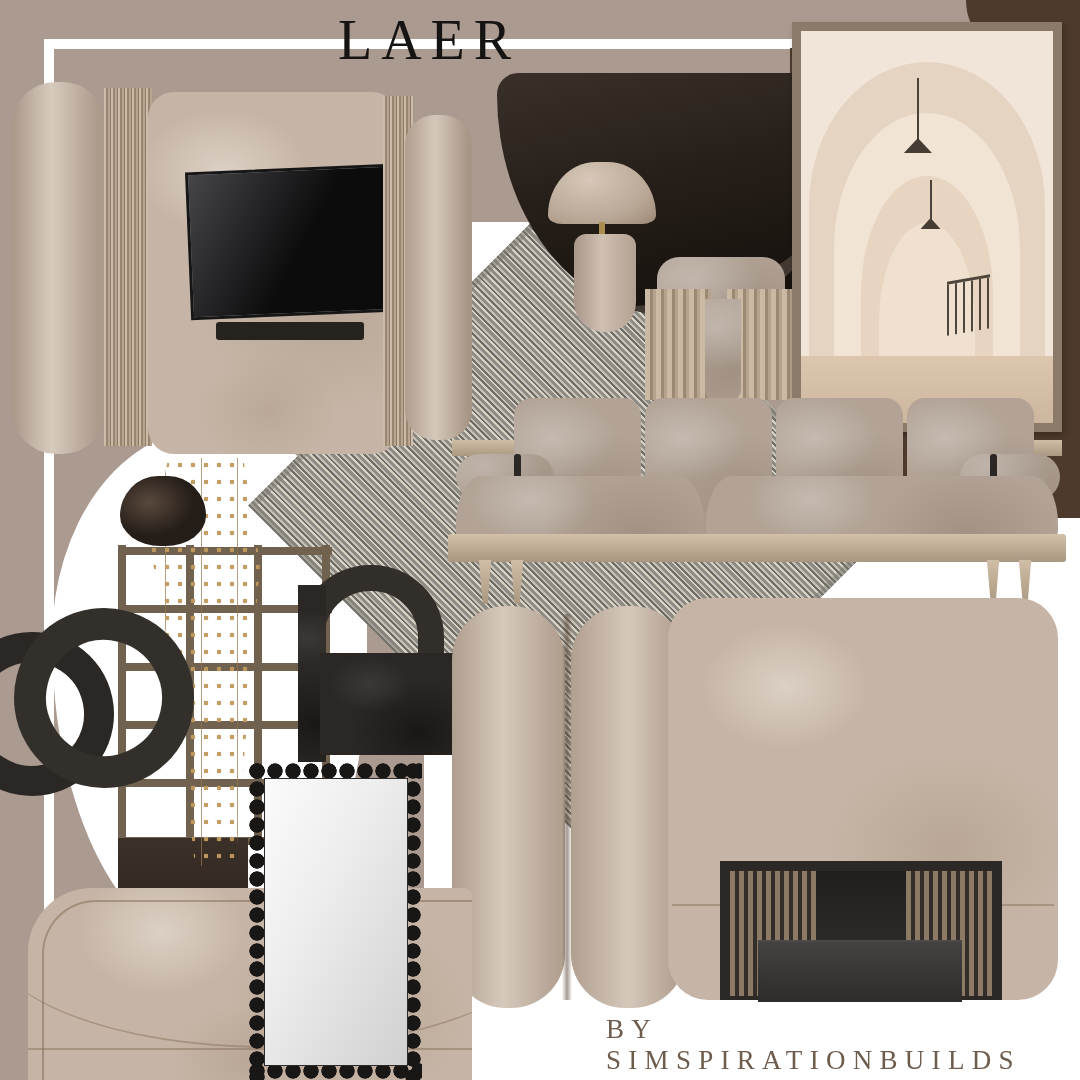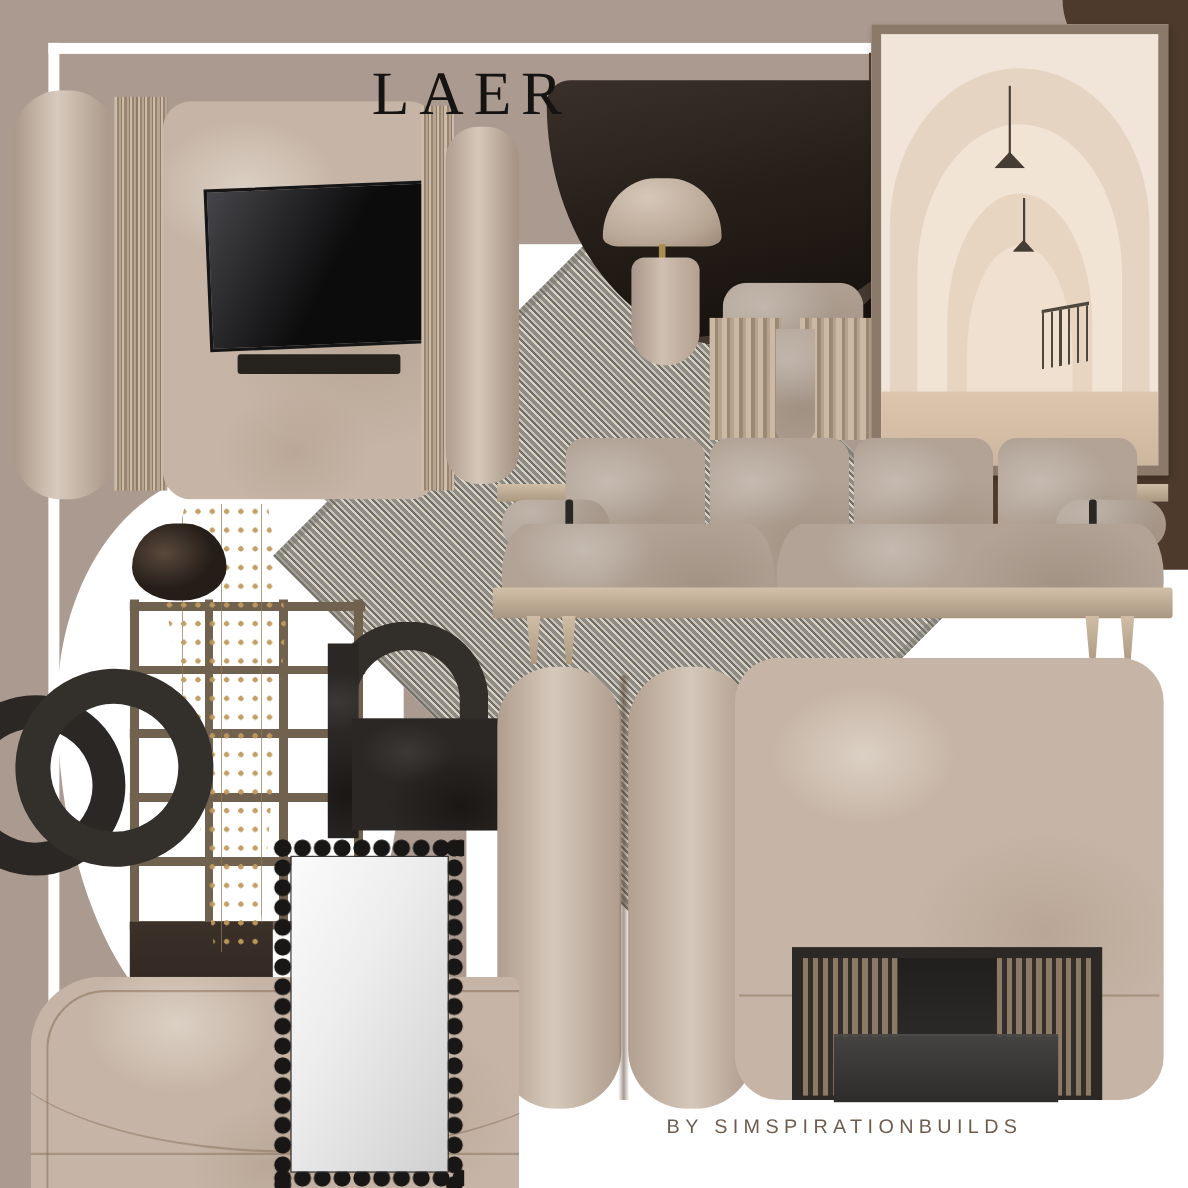--- a/index.html
+++ b/index.html
@@ -20,21 +20,21 @@
   .flute{background-image:repeating-linear-gradient(90deg,#cdbca9 0 2px,#988671 2px 4px,#b7a591 4px 6px,#8d7b66 6px 7px);}
   .flute-wood{background-image:repeating-linear-gradient(90deg,#cbb9a4 0 5px,#9c8974 5px 8px,#b6a38d 8px 11px);}
   .fabric{background-color:var(--fabric-taupe,#b2a396);
     background-image:radial-gradient(90px 60px at 30% 28%,rgba(255,255,255,.25),transparent 70%),
       radial-gradient(130px 90px at 74% 72%,rgba(90,75,60,.2),transparent 75%);}
   .charcoal{background-color:var(--charcoal-black,#2b2724);
     background-image:radial-gradient(60px 40px at 35% 30%,rgba(255,255,255,.08),transparent 70%),
       radial-gradient(90px 70px at 70% 78%,rgba(0,0,0,.4),transparent 75%);}
   .wood{background:linear-gradient(#cfbda6,#ab9880);}
   .title{font-family:"Liberation Serif",serif;font-size:56px;letter-spacing:.16em;color:var(--title-text,#161412);z-index:10;}
-  .credit{font-size:18px;letter-spacing:.27em;color:var(--credit-text,#6e5c4d);z-index:10;}
+  .credit{font-size:27px;letter-spacing:.27em;color:var(--credit-text,#6e5c4d);z-index:10;font-family:Liberation Serif, serif;}
 </style>
 </head>
 <body>
 
 <div class="canvas">
 
   <div class="abs" style="left:44px;top:39px;width:1018px;height:10px;background:var(--background-white,#fff);z-index:1;"></div>
   <div class="abs" style="left:44px;top:39px;width:10px;height:1041px;background:var(--background-white,#fff);z-index:1;"></div>
   <div class="abs" style="left:52px;top:428px;width:315px;height:525px;background:var(--background-white,#fff);border-radius:52% 48% 46% 54% / 42% 38% 58% 62%;z-index:1;"></div>
   <div class="abs" style="left:424px;top:472px;width:656px;height:608px;background:var(--background-white,#fff);border-top-left-radius:60px;z-index:1;"></div>
@@ -161,16 +161,16 @@
   </div>
 
   <div class="abs" style="left:248px;top:762px;width:174px;height:318px;z-index:8;">
     <div class="abs" style="left:0;top:0;width:174px;height:18px;background-image:radial-gradient(circle 8px at 9px 9px,#191715 92%,transparent 100%);background-size:18px 18px;background-repeat:repeat-x;"></div>
     <div class="abs" style="left:0;bottom:0;width:174px;height:18px;background-image:radial-gradient(circle 8px at 9px 9px,#191715 92%,transparent 100%);background-size:18px 18px;background-repeat:repeat-x;"></div>
     <div class="abs" style="left:0;top:0;width:18px;height:318px;background-image:radial-gradient(circle 8px at 9px 9px,#191715 92%,transparent 100%);background-size:18px 18px;background-repeat:repeat-y;"></div>
     <div class="abs" style="right:0;top:0;width:18px;height:318px;background-image:radial-gradient(circle 8px at 9px 9px,#191715 92%,transparent 100%);background-size:18px 18px;background-repeat:repeat-y;"></div>
     <div class="abs" style="left:16px;top:16px;width:142px;height:286px;background:linear-gradient(118deg,#fbfbfb 0%,#ededed 40%,#d0d0d0 100%);border:1px solid #2a2a2a;"></div>
   </div>
 
-  <div class="abs title" style="left:338px;top:8px;margin-top:46px;">LAER</div>
+  <div class="abs title" style="left:338px;top:8px;">LAER</div>
   <div class="abs credit" style="left:606px;top:1014px;">BY SIMSPIRATIONBUILDS</div>
 
 </div>
 
 </body></html>

